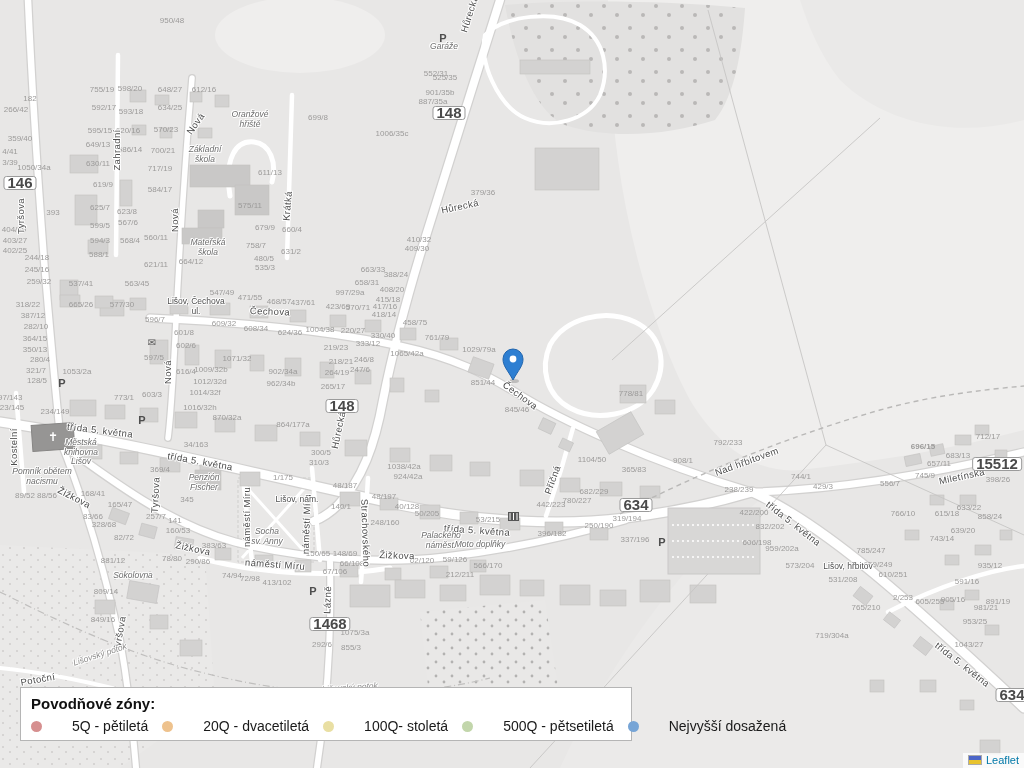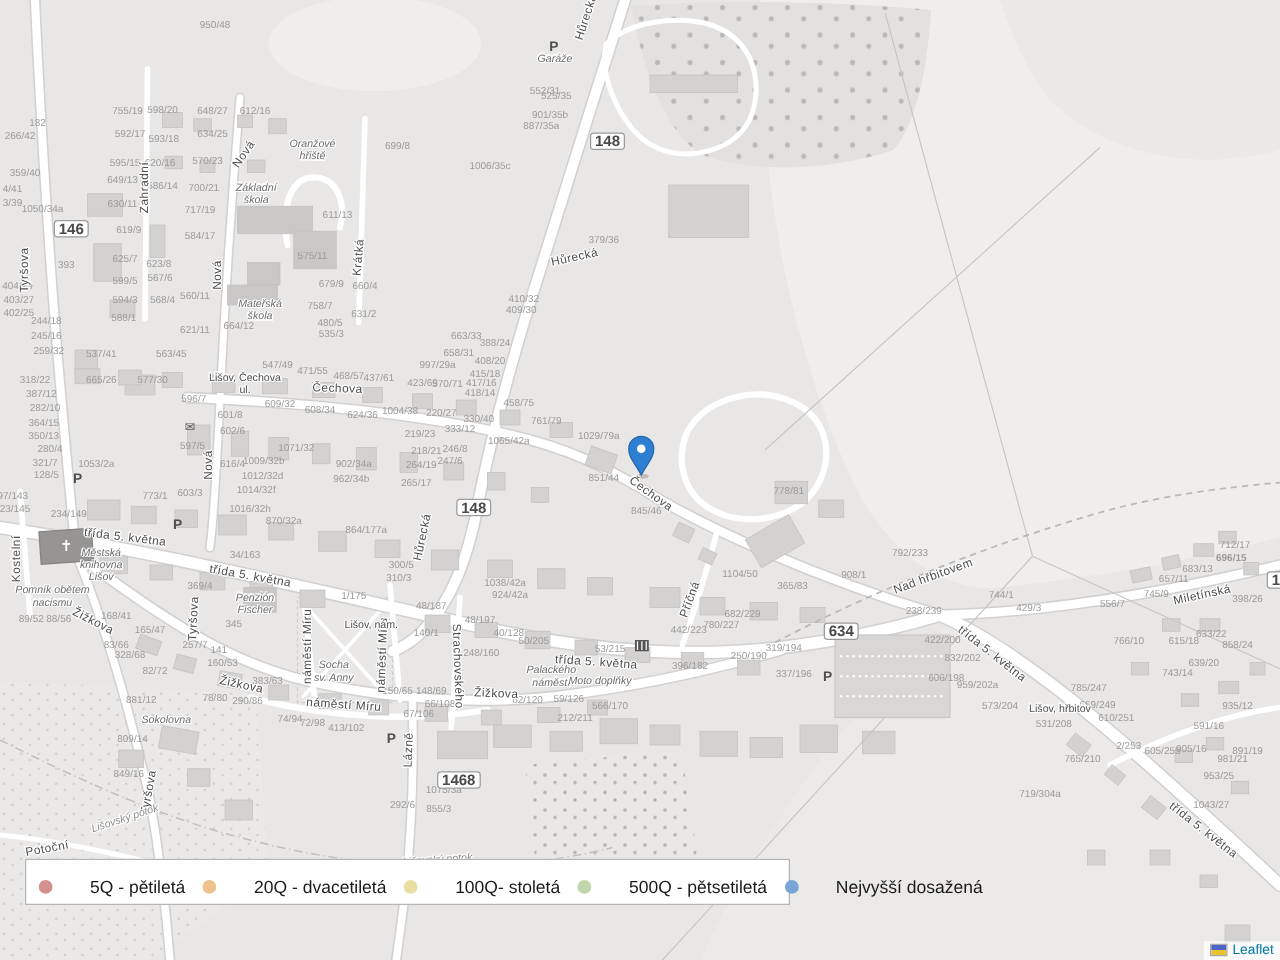--- a/index.html
+++ b/index.html
@@ -8,23 +8,23 @@
   #mapsvg{position:absolute;left:0;top:0;}
   
   .lbl{position:absolute;transform:translate(-50%,-50%) rotate(var(--r,0deg));white-space:pre;
        text-align:center;line-height:1.12;pointer-events:none;
        text-shadow:1px 0 0 #fff,-1px 0 0 #fff,0 1px 0 #fff,0 -1px 0 #fff,1px 1px 0 #fff,-1px -1px 0 #fff;}
   .street{font-size:9.5px;color:#4d4d4d;letter-spacing:.4px;}
   .parcel{font-size:8px;color:#9c9b9a;text-shadow:none;letter-spacing:0;}
   .place{font-size:8.5px;color:#6d6d6d;font-style:italic;}
   .stop{font-size:8.5px;color:#4f4f4f;}
   .water{font-size:8.5px;color:#8e8d8c;font-style:italic;}
-  .shield{position:absolute;transform:translate(-50%,-50%);font-size:12px;font-weight:bold;color:#4a4a4a;
+  .shield{position:absolute;transform:translate(-50%,-50%);font-size:15px;font-weight:bold;color:#4a4a4a;
           background:#fff;border:1px solid #9b9b9b;border-radius:3px;padding:0 3px;line-height:12px;
-          pointer-events:none;margin-left:37px;}
+          pointer-events:none;}
   .poi{position:absolute;transform:translate(-50%,-50%);font-size:11px;font-weight:bold;color:#4e4e4e;
        pointer-events:none;}
   .poi.white{color:#fff;font-weight:normal;font-size:12px;}
   .poi.mail{font-weight:normal;font-size:10px;color:#5a5a5a;}
   
   #legend{position:absolute;left:20px;top:687px;width:612px;background:#fff;border:1px solid #b5b5b5;
           box-sizing:border-box;padding:7px 10px 6px 10px;}
   #legend .ttl{font-size:15px;font-weight:bold;color:#111;}
   #legend .row{margin-top:6px;font-size:14px;color:#1a1a1a;display:flex;align-items:center;flex-wrap:nowrap;}
   #legend .item{display:flex;align-items:center;margin-right:14px;white-space:nowrap;gap:24px;}
@@ -432,21 +432,21 @@
       <span class="lbl parcel" style="left: 739px; top: 490px;">238/239</span>
       <span class="lbl parcel" style="left: 801px; top: 477px;">744/1</span>
       <span class="lbl parcel" style="left: 823px; top: 487px;">429/3</span>
       <span class="lbl parcel" style="left: 754px; top: 513px;">422/200</span>
       <span class="lbl parcel" style="left: 770px; top: 527px;">832/202</span>
       <span class="lbl parcel" style="left: 757px; top: 543px;">606/198</span>
       <span class="lbl parcel" style="left: 782px; top: 549px;">959/202a</span>
       <span class="lbl parcel" style="left: 800px; top: 566px;">573/204</span>
       <span class="lbl parcel" style="left: 631px; top: 394px;">778/81</span>
       <span class="lbl parcel" style="left: 988px; top: 437px;">712/17</span>
-      <span class="lbl parcel" style="left: 985px; top: 447px; font-weight: bold;">696/15</span>
+      <span class="lbl parcel" style="left: 923px; top: 447px; font-weight: bold;">696/15</span>
       <span class="lbl parcel" style="left: 958px; top: 456px;">683/13</span>
       <span class="lbl parcel" style="left: 939px; top: 464px;">657/11</span>
       <span class="lbl parcel" style="left: 925px; top: 476px;">745/9</span>
       <span class="lbl parcel" style="left: 890px; top: 484px;">556/7</span>
       <span class="lbl parcel" style="left: 998px; top: 480px;">398/26</span>
       <span class="lbl parcel" style="left: 969px; top: 508px;">633/22</span>
       <span class="lbl parcel" style="left: 947px; top: 514px;">615/18</span>
       <span class="lbl parcel" style="left: 990px; top: 517px;">858/24</span>
       <span class="lbl parcel" style="left: 903px; top: 514px;">766/10</span>
       <span class="lbl parcel" style="left: 963px; top: 531px;">639/20</span>
@@ -533,20 +533,21 @@
       <span class="poi" style="left: 62px; top: 383px;">P</span>
       <span class="poi" style="left: 142px; top: 420px;">P</span>
       <span class="poi" style="left: 313px; top: 591px;">P</span>
       <span class="poi" style="left: 662px; top: 542px;">P</span>
       <span class="poi" style="left: 443px; top: 38px;">P</span>
       <span class="poi mail" style="left: 152px; top: 342px;">✉</span>
       <span class="poi white" style="left: 53px; top: 437px;">✝</span>
     </div>
 
   <div id="legend">
+    <div class="ttl">Povodňové zóny:</div>
     <div class="row" id="legend-row">
         <span class="item">
           <span class="dot" style="background: rgb(214, 143, 143);"></span>
           <span>5Q - pětiletá</span>
         </span>
         <span class="item">
           <span class="dot" style="background: rgb(238, 194, 141);"></span>
           <span>20Q - dvacetiletá</span>
         </span>
         <span class="item">

